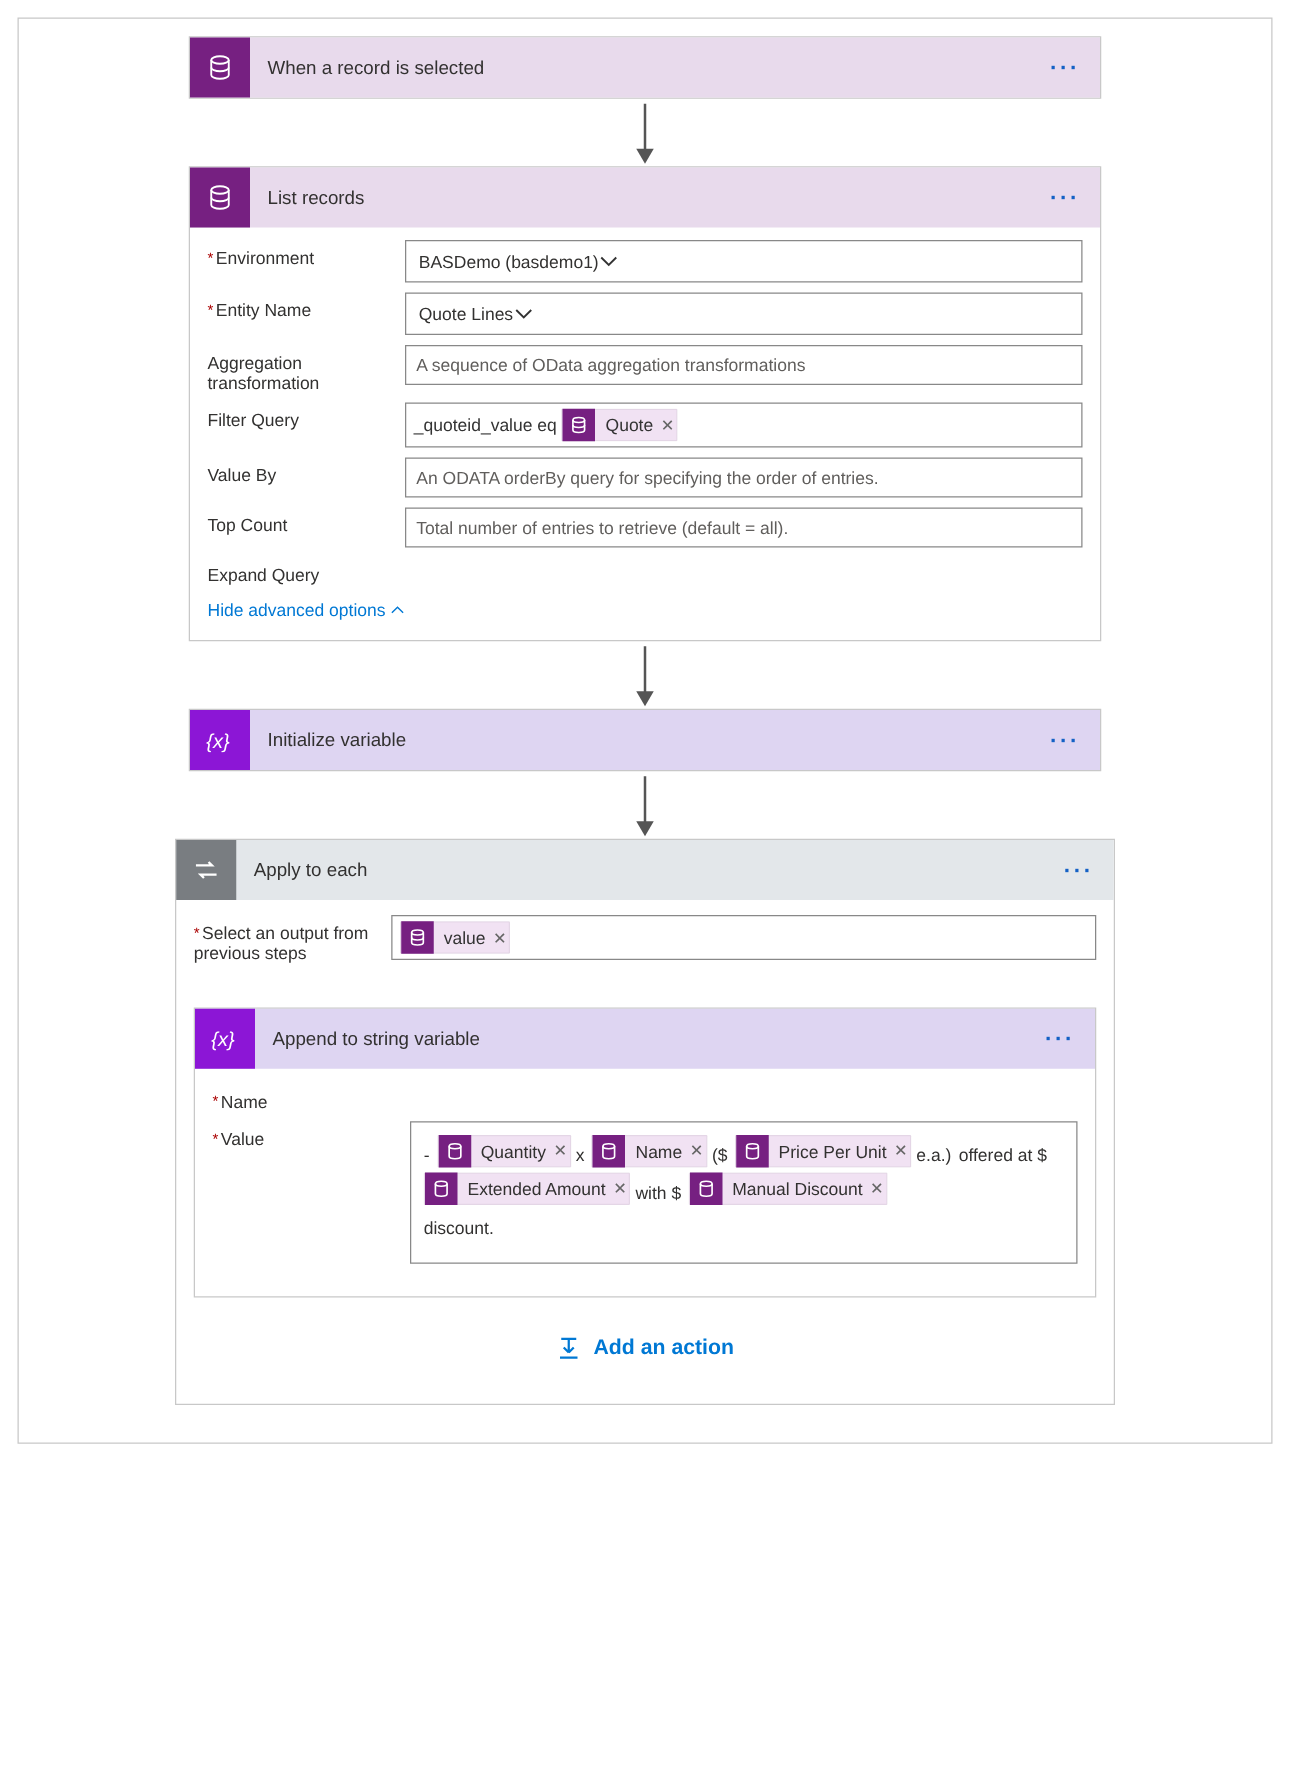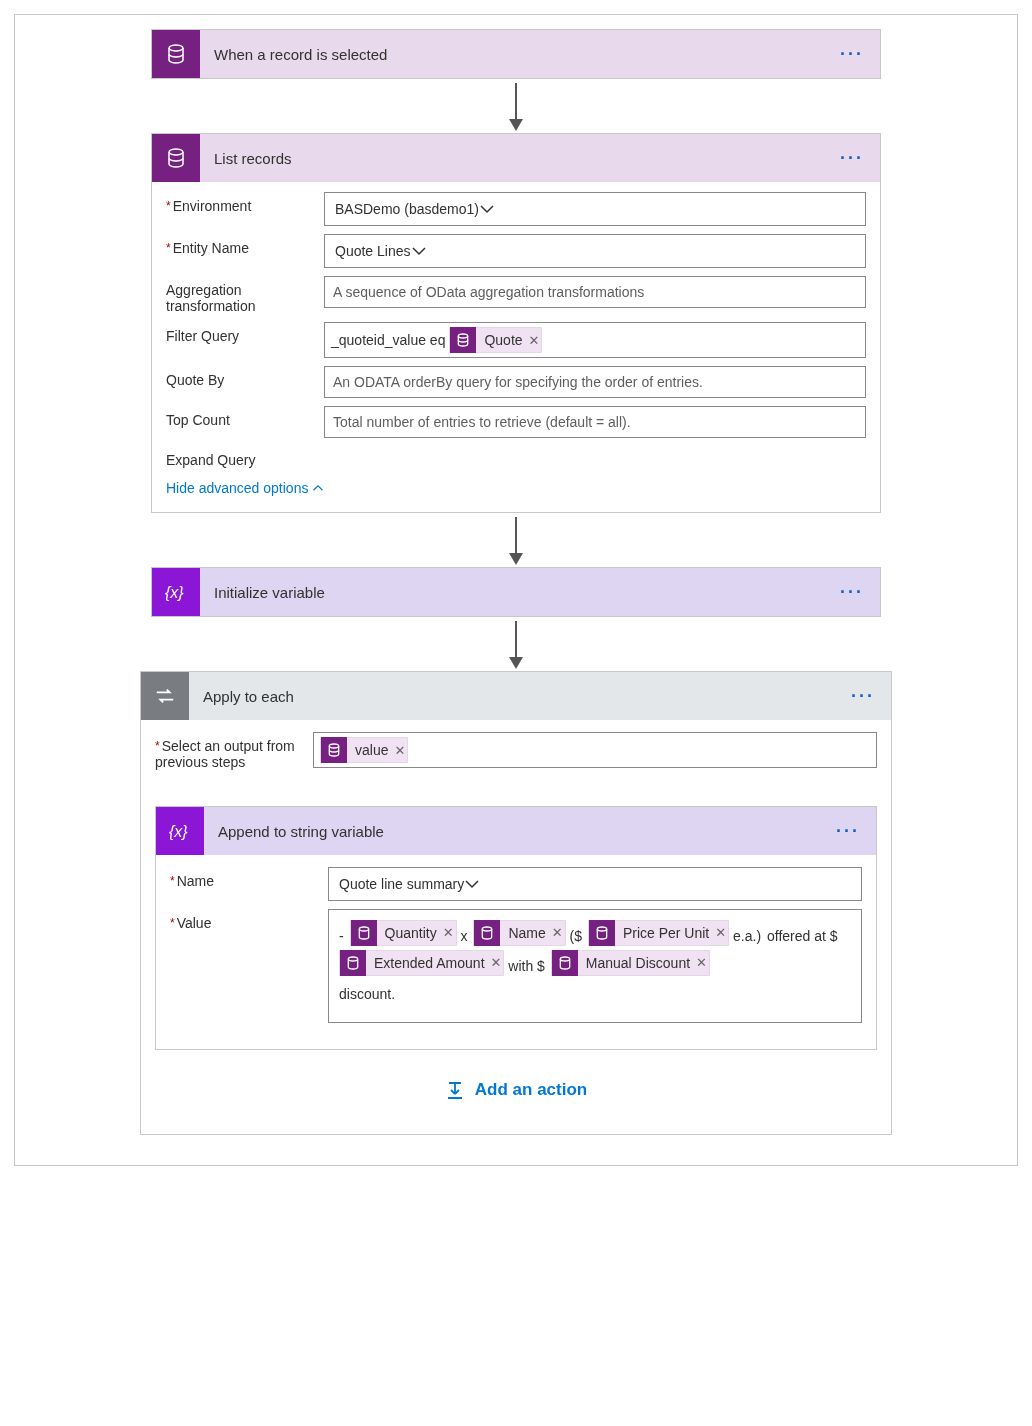--- a/index.html
+++ b/index.html
@@ -123,21 +123,21 @@
                       <path d="M5 12v6c0 1.66 3.13 3 7 3s7-1.34 7-3v-6"></path>
                     </svg>
                   </span>
             <span>Quote</span>
             <span class="token-x">✕</span>
           </span>
         </div>
       </div>
     </div>
     <div class="field-row">
-      <div class="field-label">Quote By</div>
+      <div class="field-label">Value By</div>
       <div class="field-input">
         <div class="textbox">
                 <span class="placeholder">An ODATA orderBy query for specifying the order of entries.</span>
               </div>
       </div>
     </div>
     <div class="field-row">
       <div class="field-label">Top Count</div>
       <div class="field-input">
         <div class="textbox">
@@ -217,28 +217,20 @@
           <svg width="26" height="20" viewBox="0 0 26 20">
                   <text x="2" y="16" font-size="16" font-style="italic" fill="#fff" font-family="Georgia">{x}</text>
                 </svg>
         </div>
         <div class="card-title">Append to string variable</div>
         <div class="ellipsis">···</div>
       </div>
       <div class="nested-body">
         <div class="field-row">
           <div class="field-label req">Name</div>
-          <div class="field-input">
-            <div class="dropdown">
-              <span>Quote line summary</span>
-              <svg class="chev-svg" viewBox="0 0 16 16">
-                      <path d="M2 5l6 6 6-6" stroke="#333" stroke-width="1.5" fill="none"></path>
-                    </svg>
-            </div>
-          </div>
         </div>
         <div class="field-row">
           <div class="field-label req">Value</div>
           <div class="field-input">
             <div class="value-box">
               <span class="frag">-</span>
               <span class="token">
                       <span class="token-icon">
                         <svg width="16" height="16" viewBox="0 0 24 24" fill="none" stroke="#fff" stroke-width="2">
                           <ellipse cx="12" cy="6" rx="7" ry="3"></ellipse>

